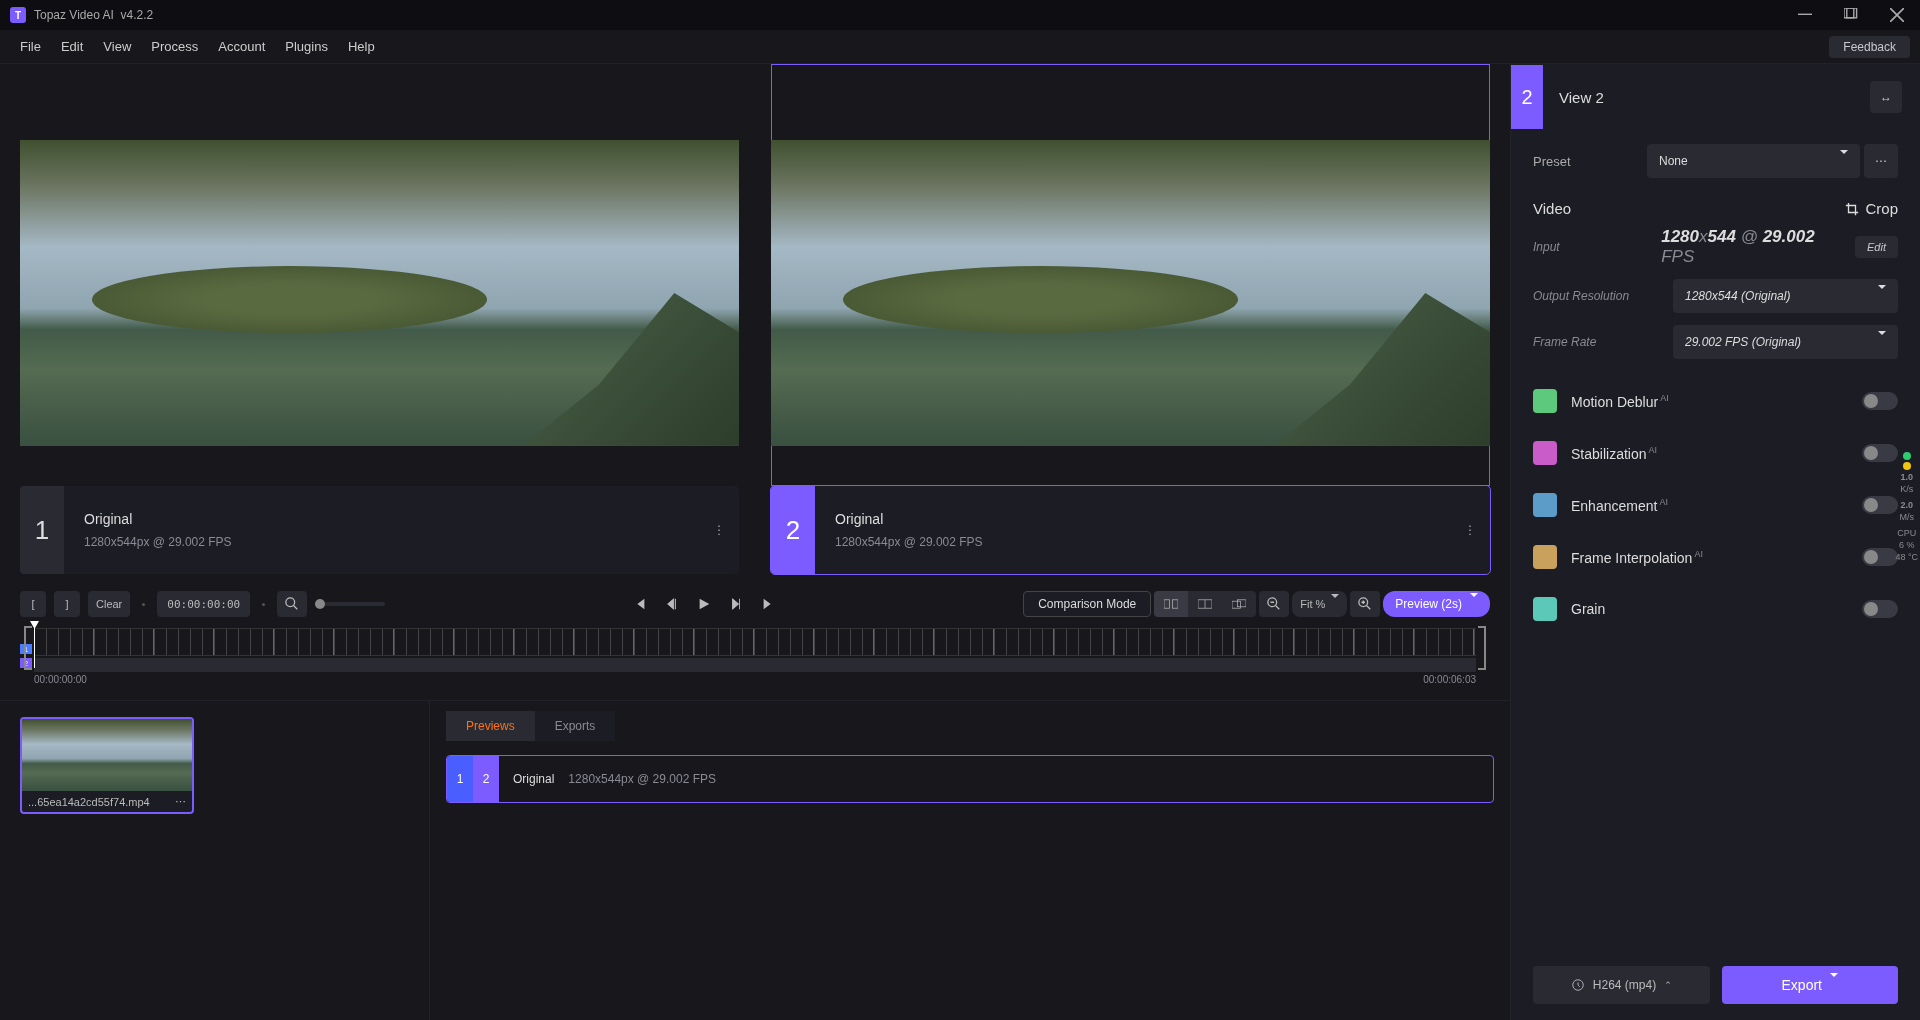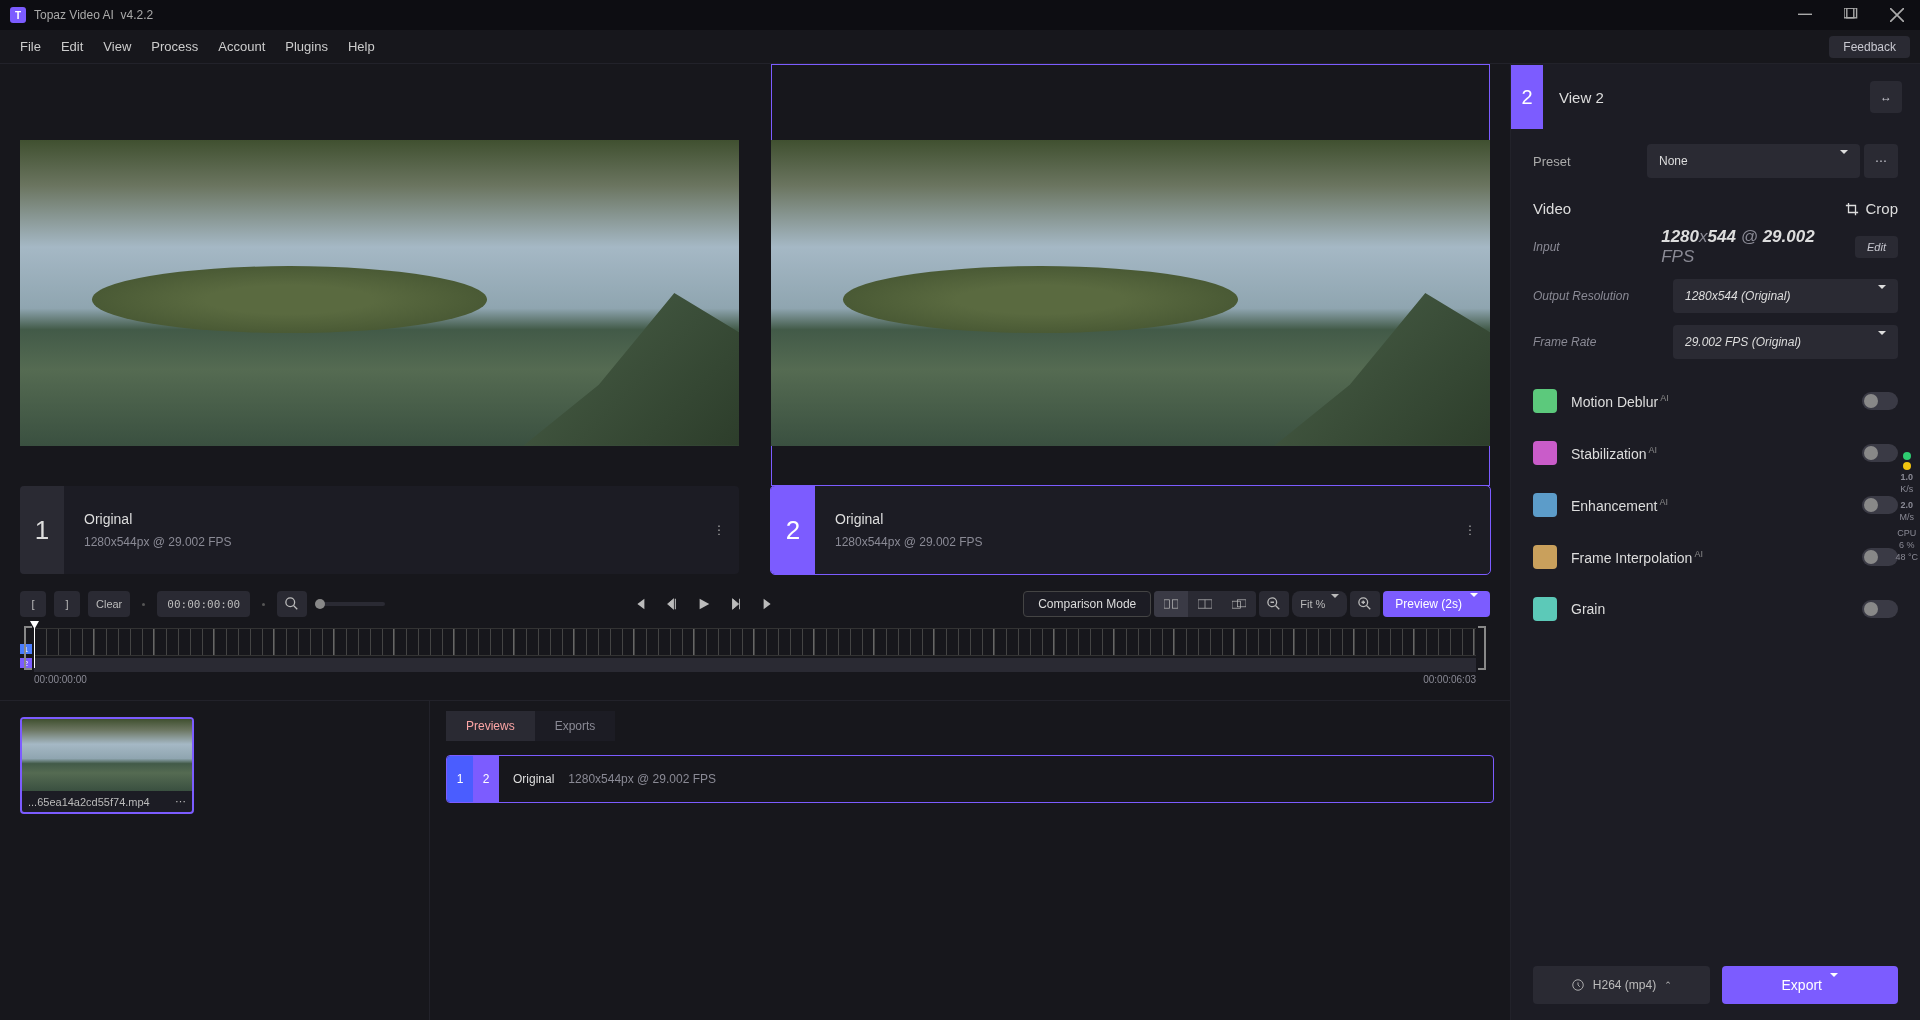--- a/index.html
+++ b/index.html
@@ -49,21 +49,21 @@
 .zoom-slider { width:70px; height:4px; background:#2a2a33; border-radius:2px; cursor:pointer; position:relative;}
 .zoom-slider::before{content:'';position:absolute;left:0;top:-3px;width:10px;height:10px;background:#888;border-radius:50%;}
 .transport-center { flex:1; display:flex; align-items:center; justify-content:center; gap:18px;}
 .transport-center .pbtn { cursor:pointer; color:#bbb; display:flex;}
 .transport-right { display:flex; align-items:flex-end; gap:3px;}
 .comp-mode { background:#1c1c24; border:1px solid #444; padding:5px 14px; border-radius:4px; cursor:pointer; font-size:12px; color:#ddd;}
 .layout-btns { display:flex; background:#2a2a33; border-radius:4px; overflow:hidden;}
 .layout-btns div { width:34px; height:26px; display:flex; align-items:center; justify-content:center; cursor:pointer; color:#bbb;}
 .layout-btns div.active { background:#3a3a45;}
 .fit-dd { background:#2a2a33; height:26px; padding:0 8px; border-radius:8px; display:flex; align-items:center; gap:6px; cursor:pointer; color:#bbb; font-size:11px;}
-.preview-btn { background:#7c5cff; color:#fff; height:26px; padding:0 12px; border-radius:4px; display:flex; align-items:center; gap:8px; cursor:pointer; font-size:12px;}
+.preview-btn { background:#7c5cff; color:#fff; height:26px; padding:0 12px; border-radius:12px; display:flex; align-items:center; gap:8px; cursor:pointer; font-size:12px;}
 
 
 .timeline { height:76px; padding:4px 20px 0 20px; position:relative;}
 .timeline .ruler { height:28px; border-top:1px solid #333; border-bottom:1px solid #333; position:relative; margin-left:14px; margin-right:14px; background:repeating-linear-gradient(90deg,#444 0,#444 1px,transparent 1px,transparent 12px);}
 .timeline .ruler::before{content:'';position:absolute;inset:0;background:repeating-linear-gradient(90deg,transparent 0,transparent 59px,#666 59px,#666 60px);}
 .timeline .playhead { position:absolute; top:2px; left:34px; width:1px; height:42px; background:#fff;}
 .timeline .playhead::before{content:'';position:absolute;top:-5px;left:-4px;width:9px;height:8px;background:#fff;clip-path:polygon(0 0,100% 0,50% 100%);}
 .timeline .markers { position:absolute; left:20px; top:20px; display:flex; flex-direction:column; gap:4px;}
 .timeline .markers div { width:12px; height:10px; font-size:8px; color:#fff; display:flex; align-items:center; justify-content:center;}
 .timeline .markers .m1{background:#4a7dff;}
@@ -80,21 +80,21 @@
 .input-panel .hdr { display:flex; align-items:center; margin-bottom:14px;}
 .input-panel .hdr .ttl { font-size:14px; color:#ddd;}
 .input-panel .hdr .add { margin-left:auto; width:24px; height:24px; background:#2a2a33; border-radius:4px; display:flex; align-items:center; justify-content:center; cursor:pointer; color:#bbb;}
 .thumb { width:174px; border:2px solid #7c5cff; border-radius:4px; background:#1c1c24; overflow:hidden;}
 .thumb .img { width:100%; aspect-ratio:1280/544; background:linear-gradient(180deg,#405030 0%,#6b7560 15%,#a5b8c5 35%,#8fa5b0 55%,#425a48 62%,#556b52 75%,#3a5040 100%);}
 .thumb .lbl { padding:4px 6px; font-size:11px; color:#bbb; display:flex; align-items:center;}
 .thumb .lbl .dots { margin-left:auto; cursor:pointer;}
 
 .jobs-panel { flex:1; padding:10px 16px 16px 16px;}
 .tabs { display:flex; gap:0; margin-bottom:14px;}
-.tabs .tab { background:#2a2a33; padding:8px 20px; cursor:pointer; font-size:12px; color:#fca5a5;}
+.tabs .tab { background:#2a2a33; padding:8px 20px; cursor:pointer; font-size:12px; color:#f97316;}
 .tabs .tab.inactive { background:#1c1c24; color:#8a8a95;}
 .job-row { border:1px solid #7c5cff; border-radius:4px; display:flex; align-items:center; height:48px; overflow:hidden;}
 .job-row .jnum { width:26px; height:100%; display:flex; align-items:center; justify-content:center; font-size:12px; color:#fff;}
 .job-row .jn1{background:#4a5dff;}
 .job-row .jn2{background:#7c5cff;}
 .job-row .jtxt { padding:0 14px; display:flex; gap:14px; color:#ddd; font-size:12px;}
 .job-row .jmeta { color:#8a8a95;}
 
 
 .right .view-hdr { height:66px; display:flex; align-items:center; padding:0 18px; gap:16px;}

